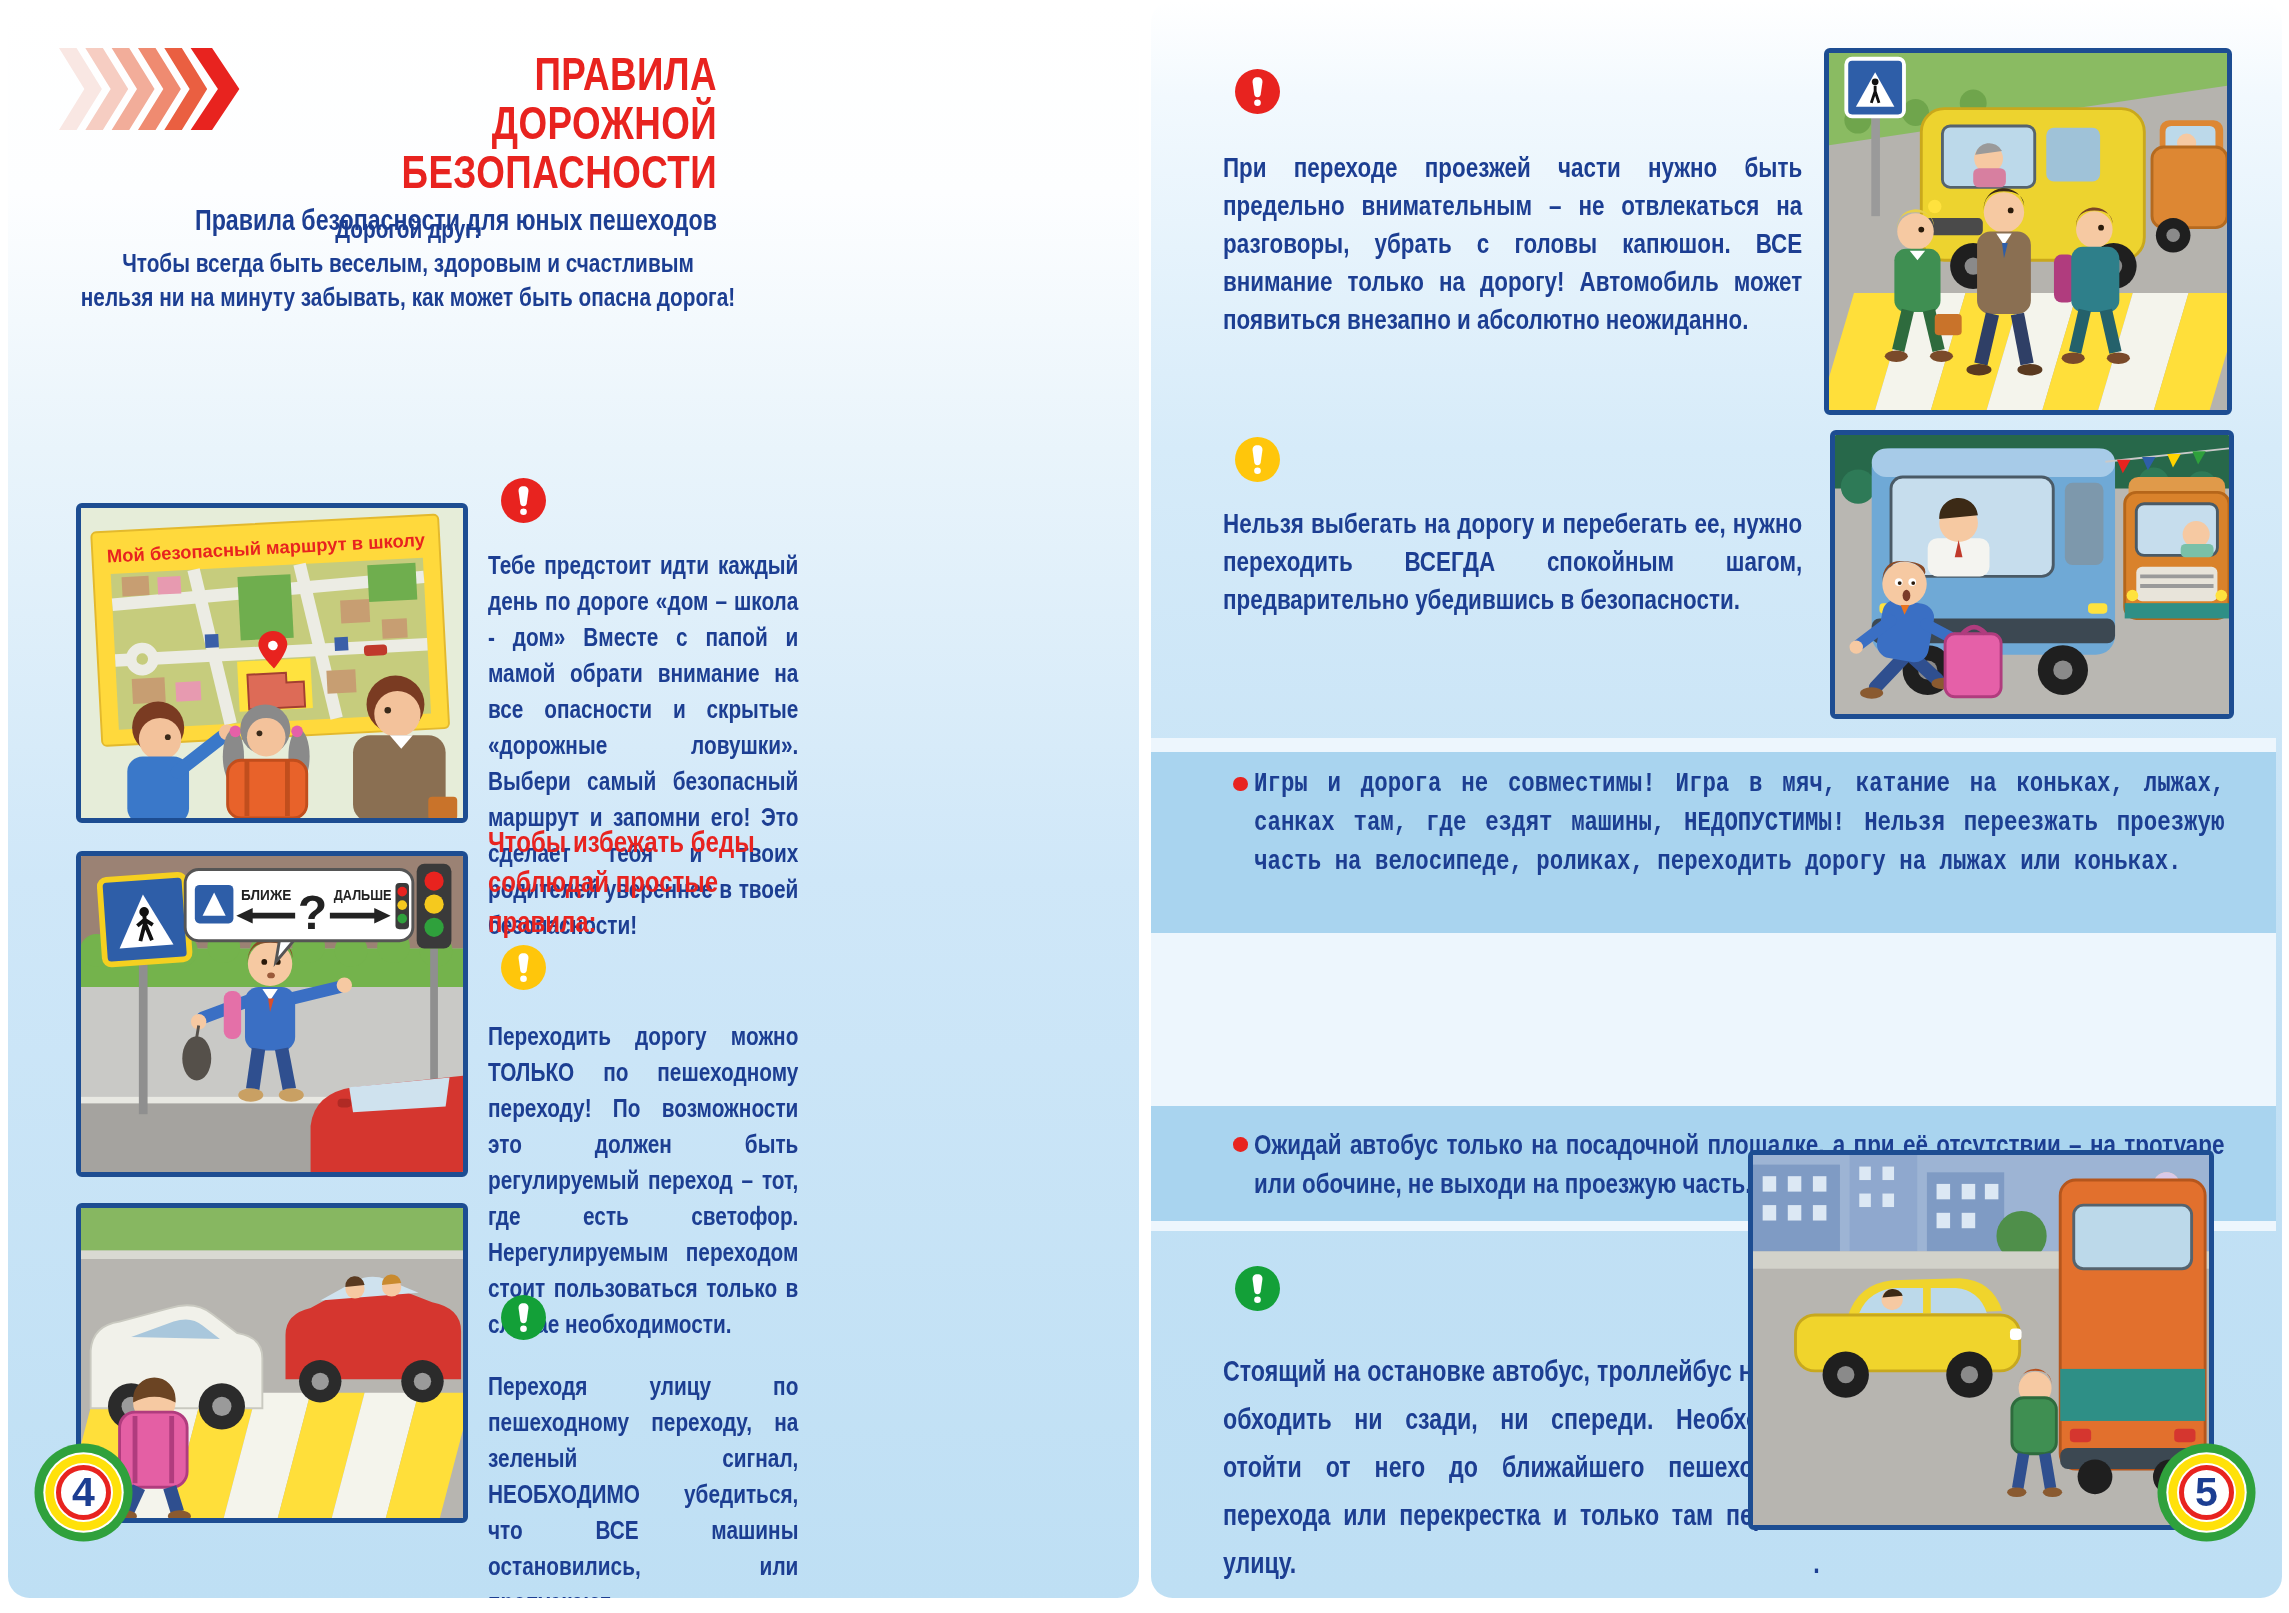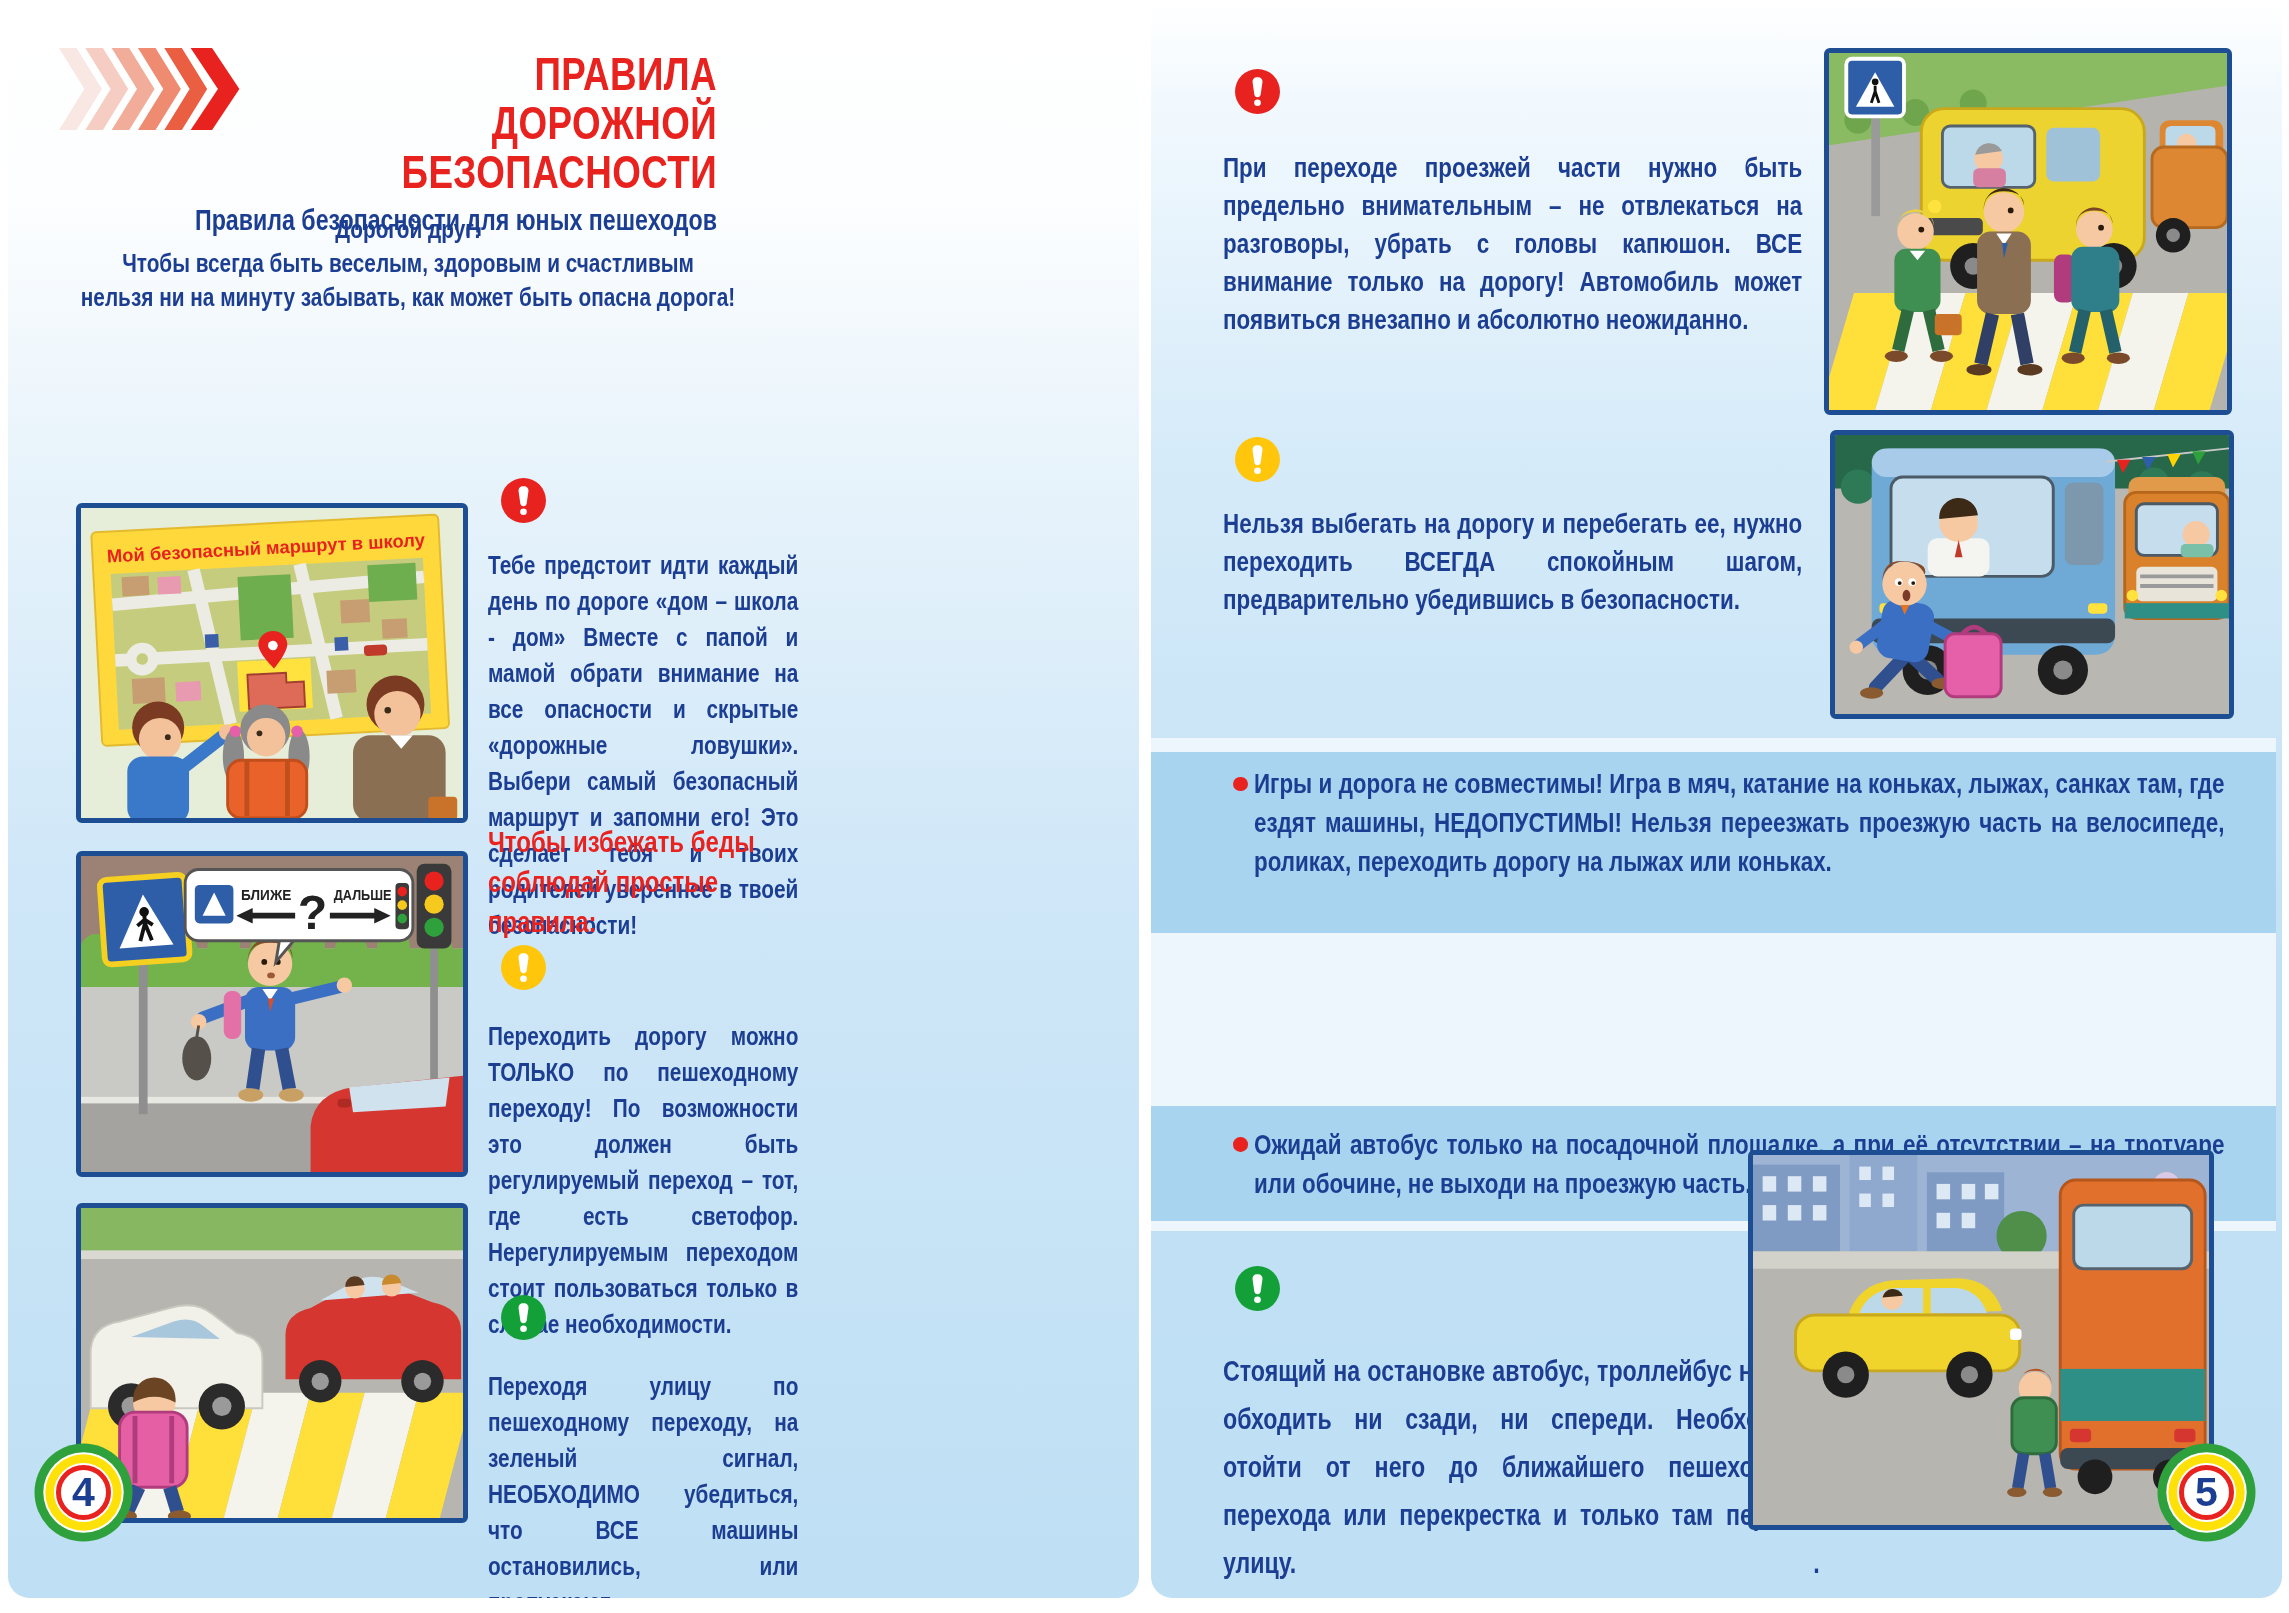--- a/index.html
+++ b/index.html
@@ -468,21 +468,21 @@
             <circle cx="66" cy="6" r="4" fill="#fff"></circle>
           <circle cx="53" cy="7" r="2" fill="#2a1a0a"></circle>
             <circle cx="67" cy="7" r="2" fill="#2a1a0a"></circle>
           <ellipse cx="60" cy="20" rx="4" ry="6" fill="#7a3b2a"></ellipse>
           <path d="M54 30 l4 10 l5 -10 z" fill="#e8731f"></path>
         </g>
       </svg>
     </figure>
 
     <div class="bands">
-      <div class="band" style="top:13.7px;height:181px;">
+      <div class="band" style="top:13.7px;height:181px;font-family:Liberation Mono, monospace;">
         <span class="dot" style="top:25px;"></span>
         <p style="top:12.7px;">Игры и дорога не совместимы! Игра в мяч, катание на коньках, лыжах, санках там, где ездят машины, НЕДОПУСТИМЫ! Нельзя переезжать проезжую часть на велосипеде, роликах, переходить дорогу на лыжах или коньках.</p>
       </div>
       <div class="band" style="top:368px;height:115px;">
         <span class="dot" style="top:31px;"></span>
         <p style="top:18.5px;">Ожидай автобус только на посадочной площадке, а при её отсутствии – на тротуаре или обочине, не выходи на проезжую часть.</p>
       </div>
     </div>
 
     <span class="wicon" style="left:84px;top:1265px;">

